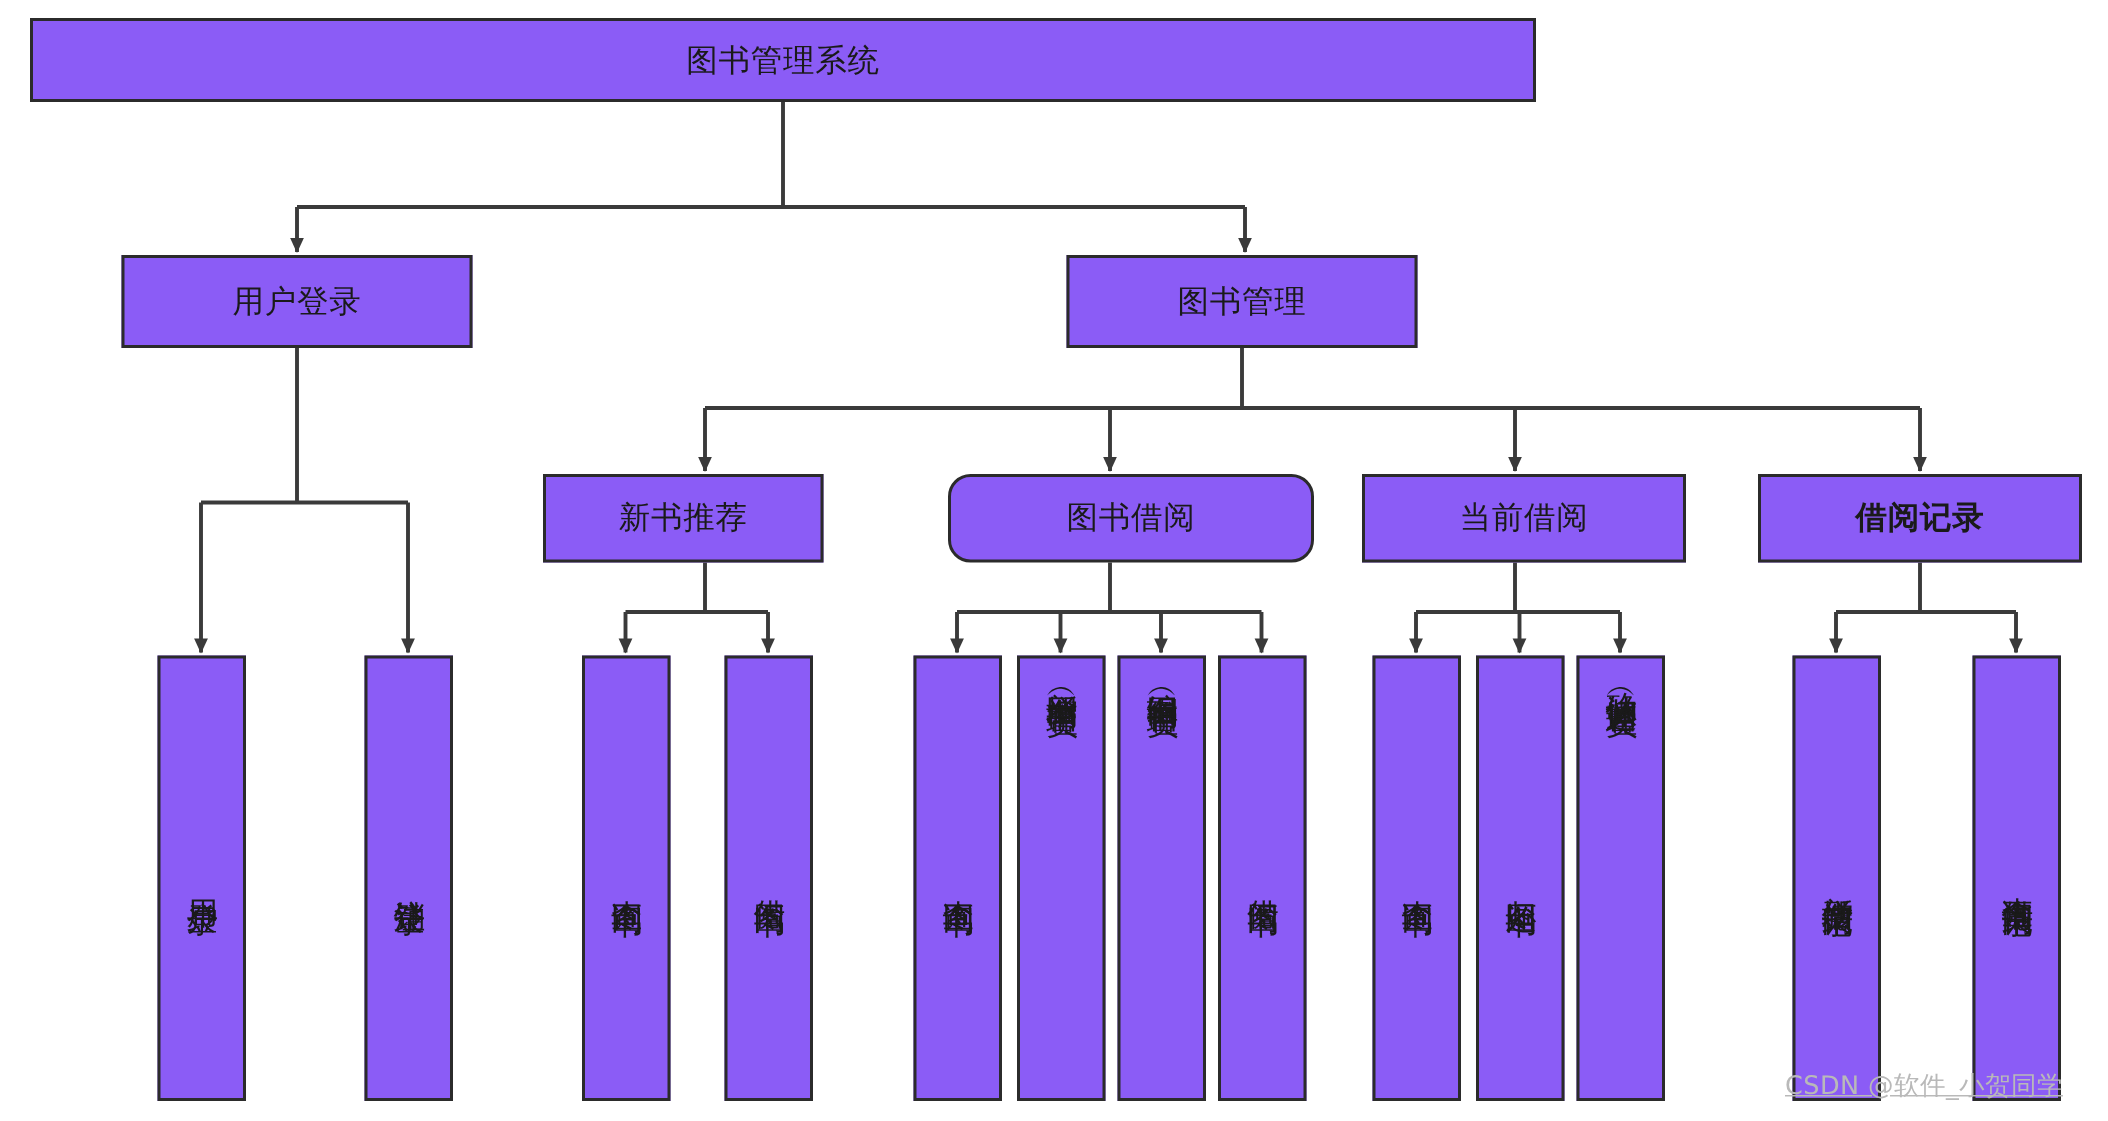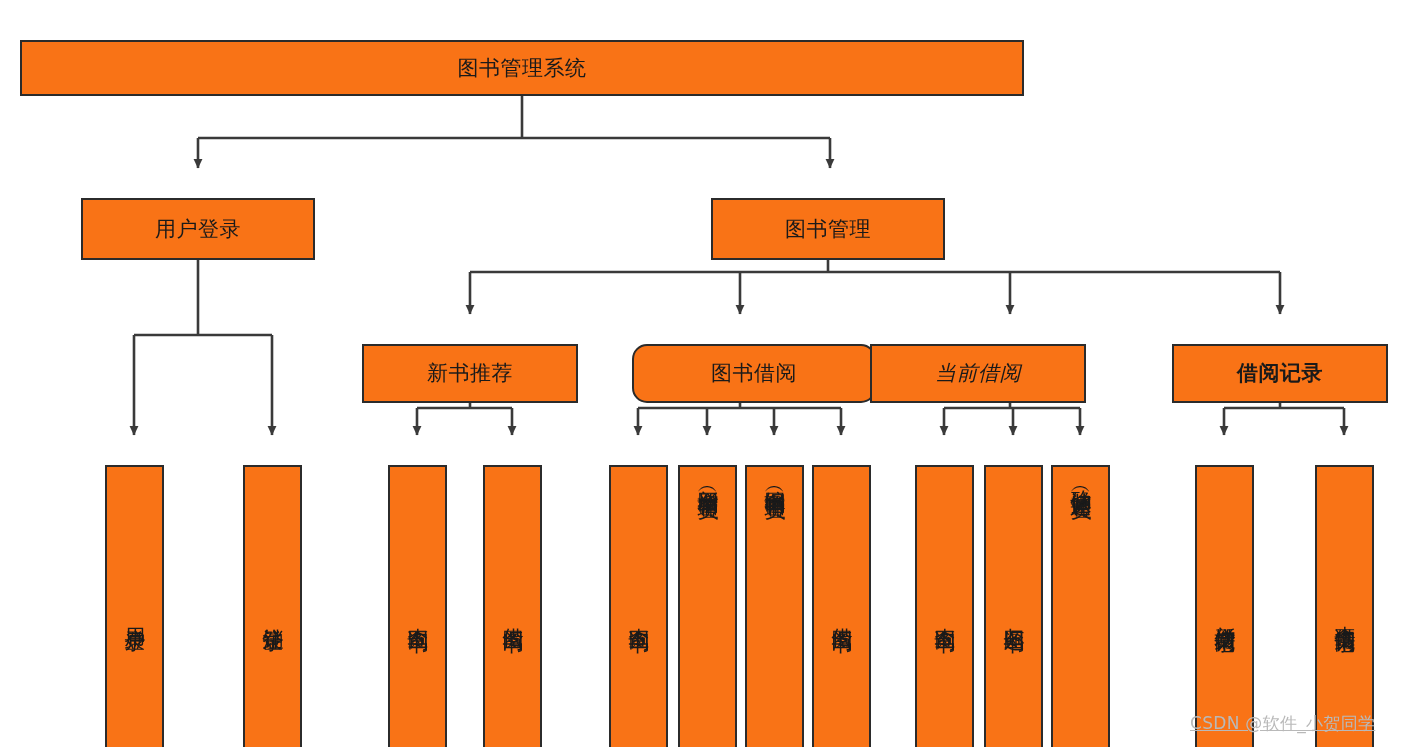--- a/index.html
+++ b/index.html
@@ -21,27 +21,26 @@
   }
   svg.edges {
     position: absolute;
     left: 0; top: 0;
     width: 1405px;
     height: 747px;
   }
   .node {
     position: absolute;
     box-sizing: border-box;
-    background: #f97316;
+    background: #8b5cf6;
     border: 2px solid #2b2b2b;
     display: flex;
     align-items: center;
     justify-content: center;
     color: #1a1a1a;
-    margin-top: 28px;
   }
   .node-label {
     display: block;
     text-align: center;
     line-height: 1.08;
     white-space: pre;
   }
   .node.horizontal .node-label {
     font-size: 21px;
     letter-spacing: 0.5px;
@@ -134,29 +133,29 @@
   </div>
 
   <div class="node horizontal" style="left:81px; top:170px; width:234px; height:62px;">
     <span class="node-label">用户登录</span>
   </div>
 
   <div class="node horizontal" style="left:711px; top:170px; width:234px; height:62px;justify-content:center;">
     <span class="node-label">图书管理</span>
   </div>
 
-  <div class="node horizontal" style="left:362px; top:316px; width:216px; height:59px;">
+  <div class="node horizontal" style="left:362px; top:316px; width:187px; height:59px;">
     <span class="node-label">新书推荐</span>
   </div>
 
   <div class="node horizontal" style="left:632px; top:316px; width:244px; height:59px;border-radius:15px;">
     <span class="node-label">图书借阅</span>
   </div>
 
-  <div class="node horizontal" style="left:870px; top:316px; width:216px; height:59px;font-style:italic;">
+  <div class="node horizontal" style="left:908px; top:316px; width:216px; height:59px;">
     <span class="node-label">当前借阅</span>
   </div>
 
   <div class="node horizontal" style="left:1172px; top:316px; width:216px; height:59px;font-weight:bold;">
     <span class="node-label">借阅记录</span>
   </div>
 
   <div class="node vertical centered" style="left:105px; top:437px; width:59px; height:297px;">
     <span class="node-label">用户登录</span>
   </div>

